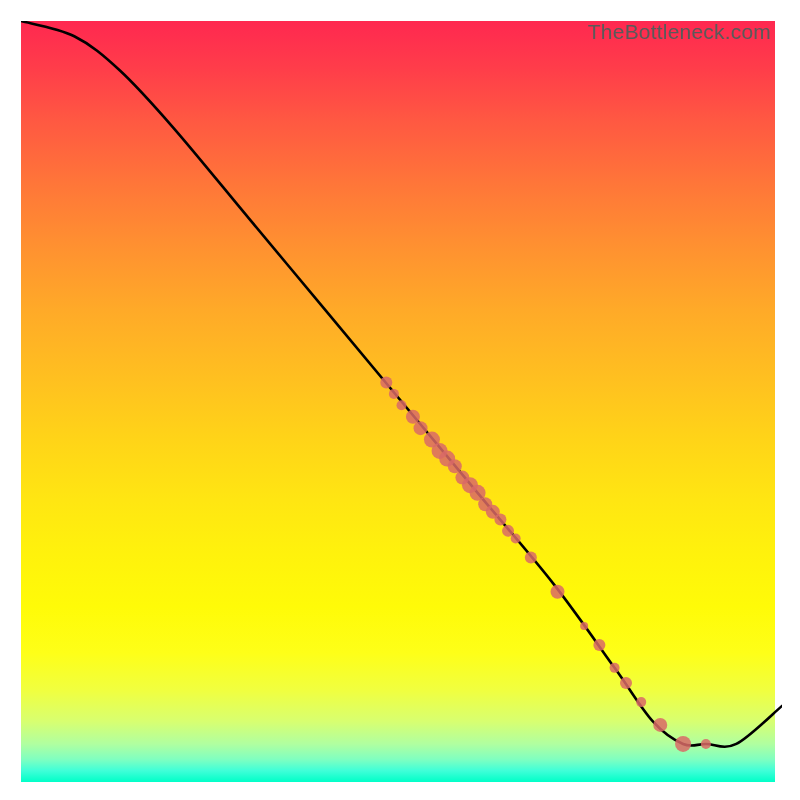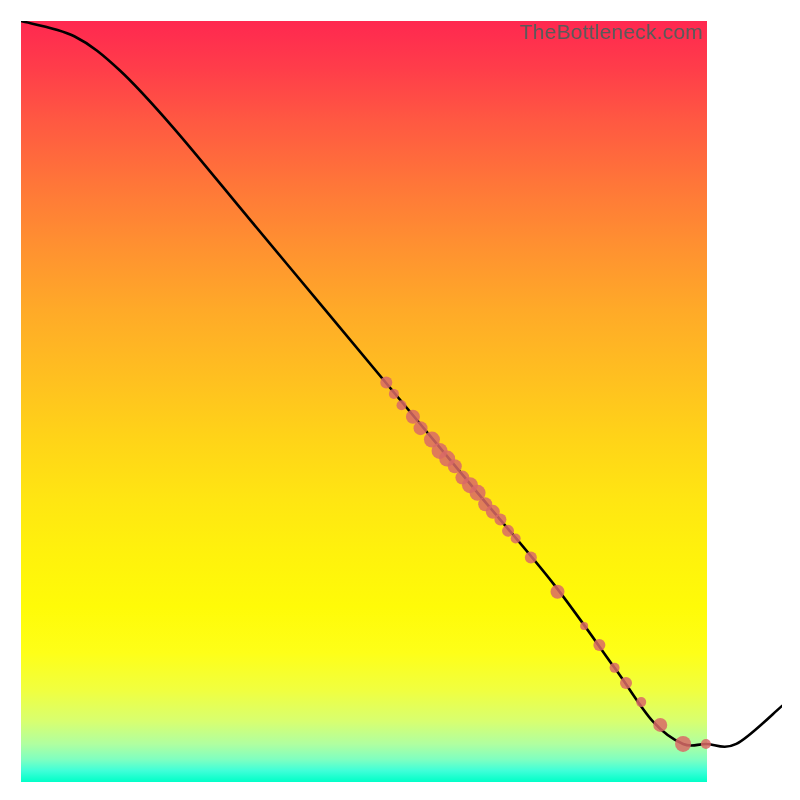--- a/index.html
+++ b/index.html
@@ -6,21 +6,21 @@
   body { width: 800px; height: 800px; overflow: hidden; background: #fff; }
   .chart-container {
     width: 800px;
     height: 800px;
     position: relative;
   }
   .plot-area {
     position: absolute;
     left: 21px;
     top: 21px;
-    width: 686px;
+    width: 754px;
     height: 761px;
     background: linear-gradient(to bottom,
       #ff2850 0%,
       #ff3c4a 6%,
       #ff5842 13%,
       #ff7838 22%,
       #ff9230 30%,
       #ffaa28 38%,
       #ffc020 47%,
       #ffd418 55%,

